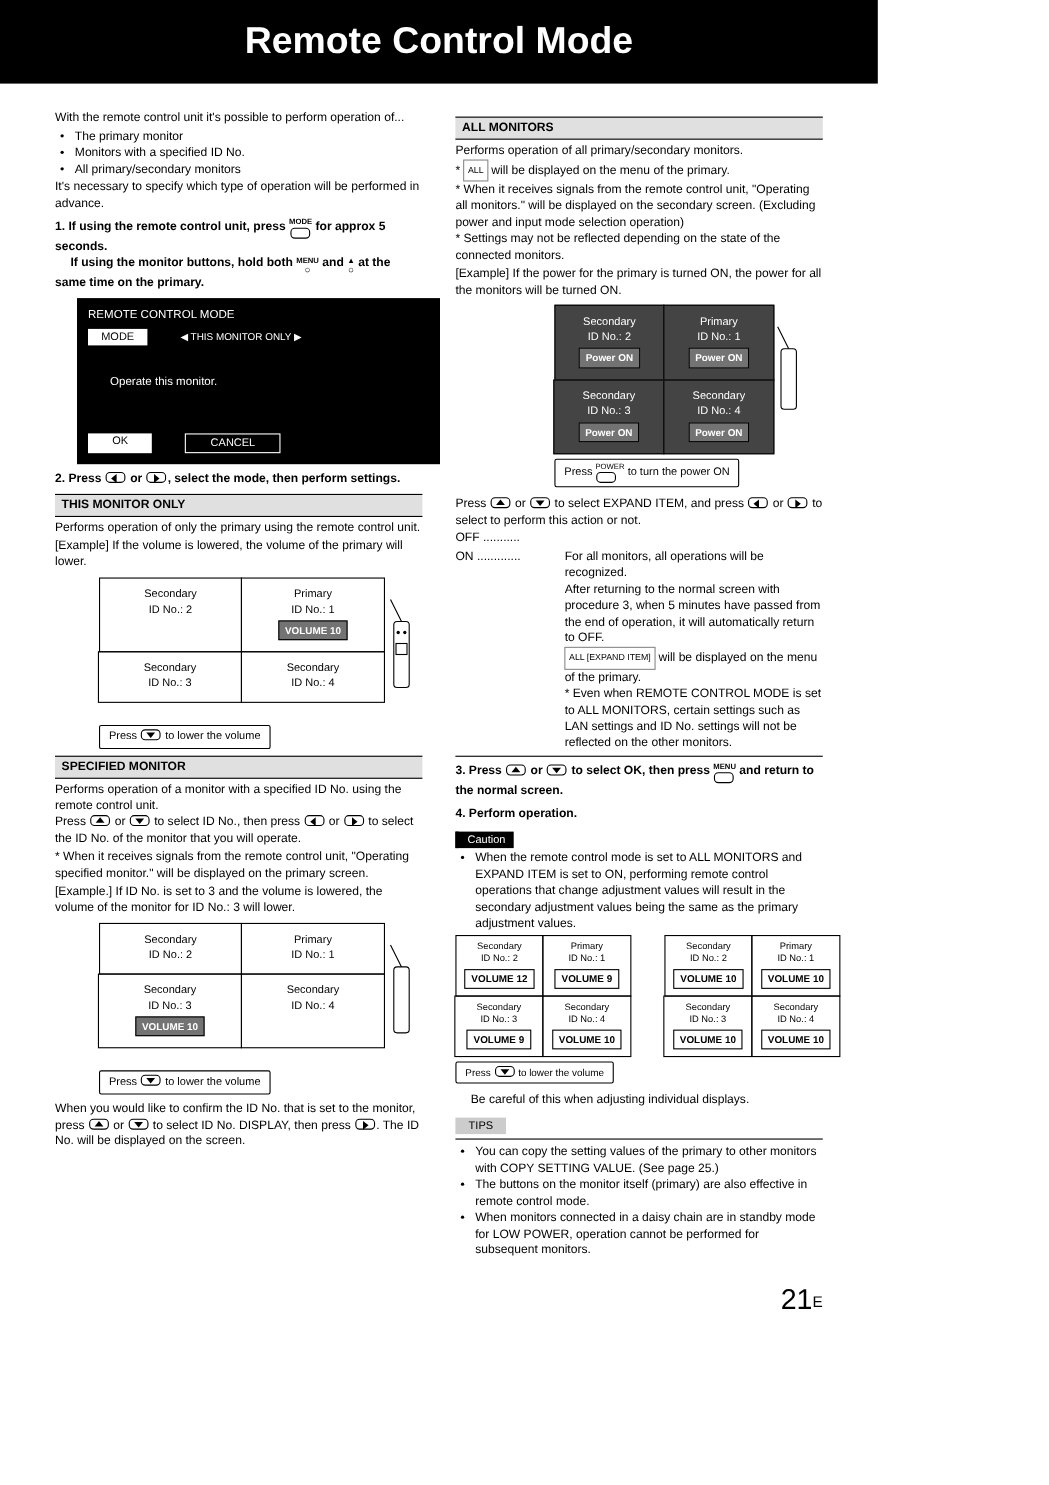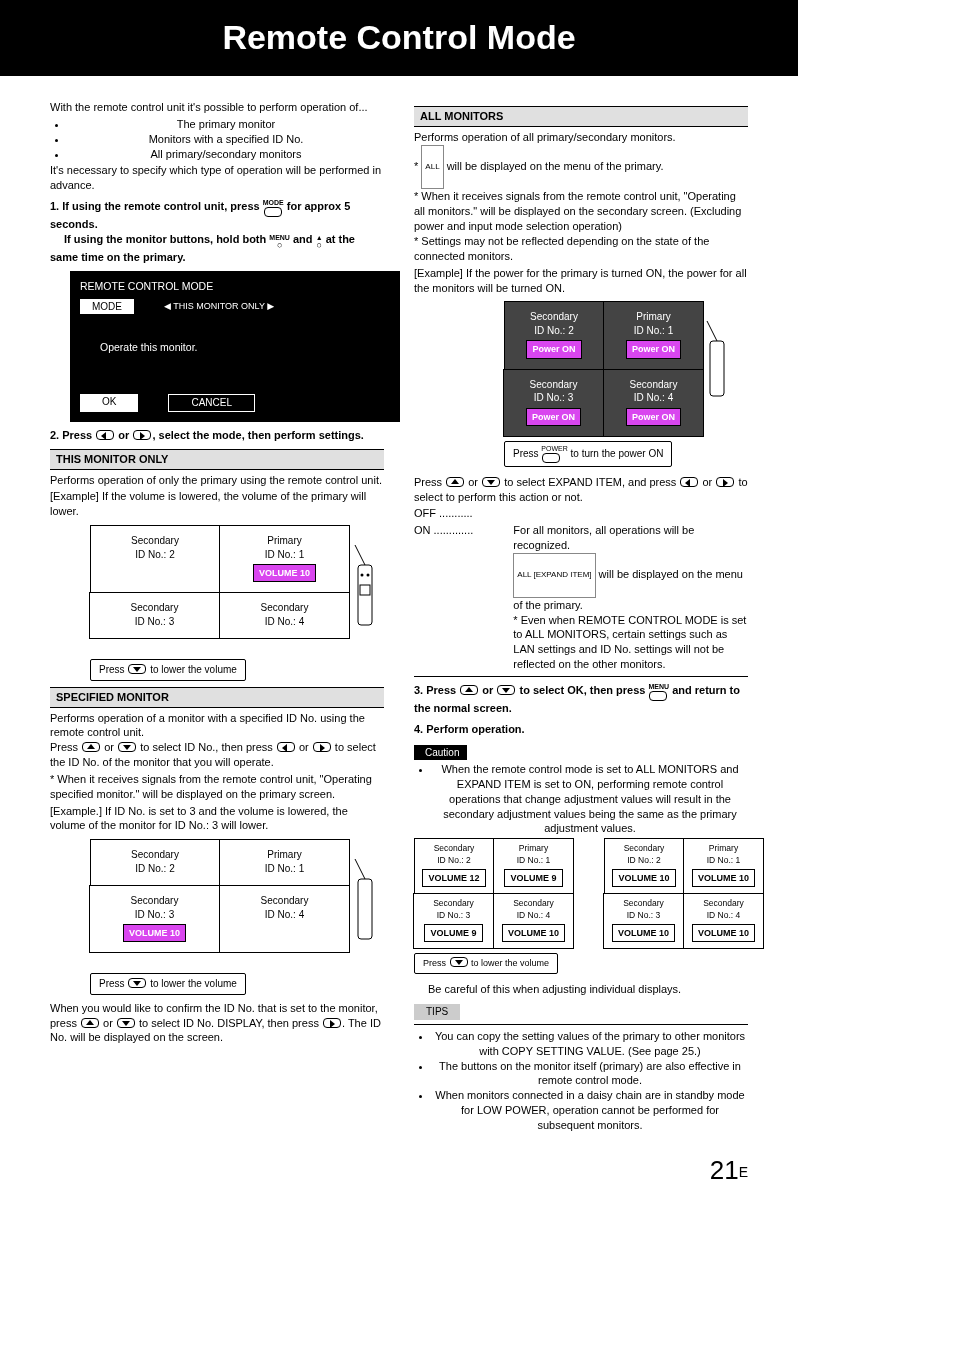--- a/index.html
+++ b/index.html
@@ -40,21 +40,21 @@
     background: #e0e0e0;
     border-top: 1px solid #000;
     border-bottom: 1px solid #000;
     padding: 2px 6px;
     font-weight: bold;
     margin-top: 6px;
     margin-bottom: 3px;
     font-size: 11px;
   }
   b { font-weight: bold; }
-  ul.bullets { margin: 2px 0; padding-left: 18px; text-align: center; }
+  ul.bullets { margin: 2px 0; padding-left: 18px; }
   ul.bullets li { margin: 0; }
   .step { margin-top: 6px; }
 
   
   .osd {
     background: #000; color: #fff; width: 330px; margin: 6px 0 6px 20px;
     padding: 8px 10px 10px 10px; font-size: 10.5px;
   }
   .osd .mode-btn { background:#fff;color:#000;display:inline-block;padding:1px 12px;font-size:10px;}
   .osd .row-top { display:flex; align-items:center; gap:30px; margin-top:6px;}
@@ -63,34 +63,34 @@
 
   
   .grid-diagram { margin: 6px auto 4px 40px; }
   .grid-2x2 { display:grid; grid-template-columns: 130px 130px; grid-template-rows: auto auto; }
   .cell {
     border:1px solid #000; text-align:center; padding:8px 4px 10px 4px; font-size:10px;
   }
   .cell + .cell { margin-left:-1px; }
   .grid-2x2 .cell:nth-child(3), .grid-2x2 .cell:nth-child(4){ margin-top:-1px; }
   .vol-label {
-    display:inline-block; border:1px solid #000; background:#d946ef; color:#fff;
+    display:inline-block; border:1px solid #000; background:#737373; color:#fff;
     font-weight:bold; font-size:9px; padding:2px 5px; margin-top:3px;
   }
   .vol-label.white { background:#fff; color:#000;text-align:right; }
   .press-row {
     border:1px solid #000; display:inline-block; padding:3px 8px; font-size:10px;
     margin-top:4px; border-radius:2px;
   }
 
   
   .def-row { display:flex; margin-top:2px;gap:36px;}
   .def-label{ white-space:nowrap; }
   .def-body{ flex:1; padding-left:4px;}
-  .small-box { border:1px solid #888; font-size:8px; padding:16px 3px; display:inline-block; vertical-align:1px;}
+  .small-box { border:1px solid #888; font-size:8px; padding:4px 3px; display:inline-block; vertical-align:1px;}
   .btn-icon {
     display:inline-block; width:18px; height:10px; border:1px solid #000;
     border-radius:4px; position:relative; vertical-align:-1px; margin:0 1px;
   }
   .btn-icon::before{
     content:""; position:absolute; left:4px; width:0;height:0;
   }
   .btn-icon.up::before{ top:1px; border-left:4px solid transparent;border-right:4px solid transparent;border-bottom:5px solid #000;}
   .btn-icon.down::before{ top:2px; border-left:4px solid transparent;border-right:4px solid transparent;border-top:5px solid #000;}
   .btn-icon.left::before{ top:1px;left:4px; border-top:4px solid transparent;border-bottom:4px solid transparent;border-right:5px solid #000;}
@@ -326,20 +326,21 @@
         <span class="btn-icon right"></span>
         <span>to select to perform this action or not.</span>
       </div>
       <div class="def-row">
         <div class="def-label">OFF ...........</div>
       </div>
       <div class="def-row">
         <div class="def-label">ON .............</div>
         <div class="def-body">
           <div>For all monitors, all operations will be recognized.</div>
+          <div>After returning to the normal screen with procedure 3, when 5 minutes have passed from the end of operation, it will automatically return to OFF.</div>
           <div>
             <span class="small-box">ALL [EXPAND ITEM]</span>
             <span>will be displayed on the menu of the primary.</span>
           </div>
           <div>* Even when REMOTE CONTROL MODE is set to ALL MONITORS, certain settings such as LAN settings and ID No. settings will not be reflected on the other monitors.</div>
         </div>
       </div>
       <hr class="sep">
 
       <div class="step">

